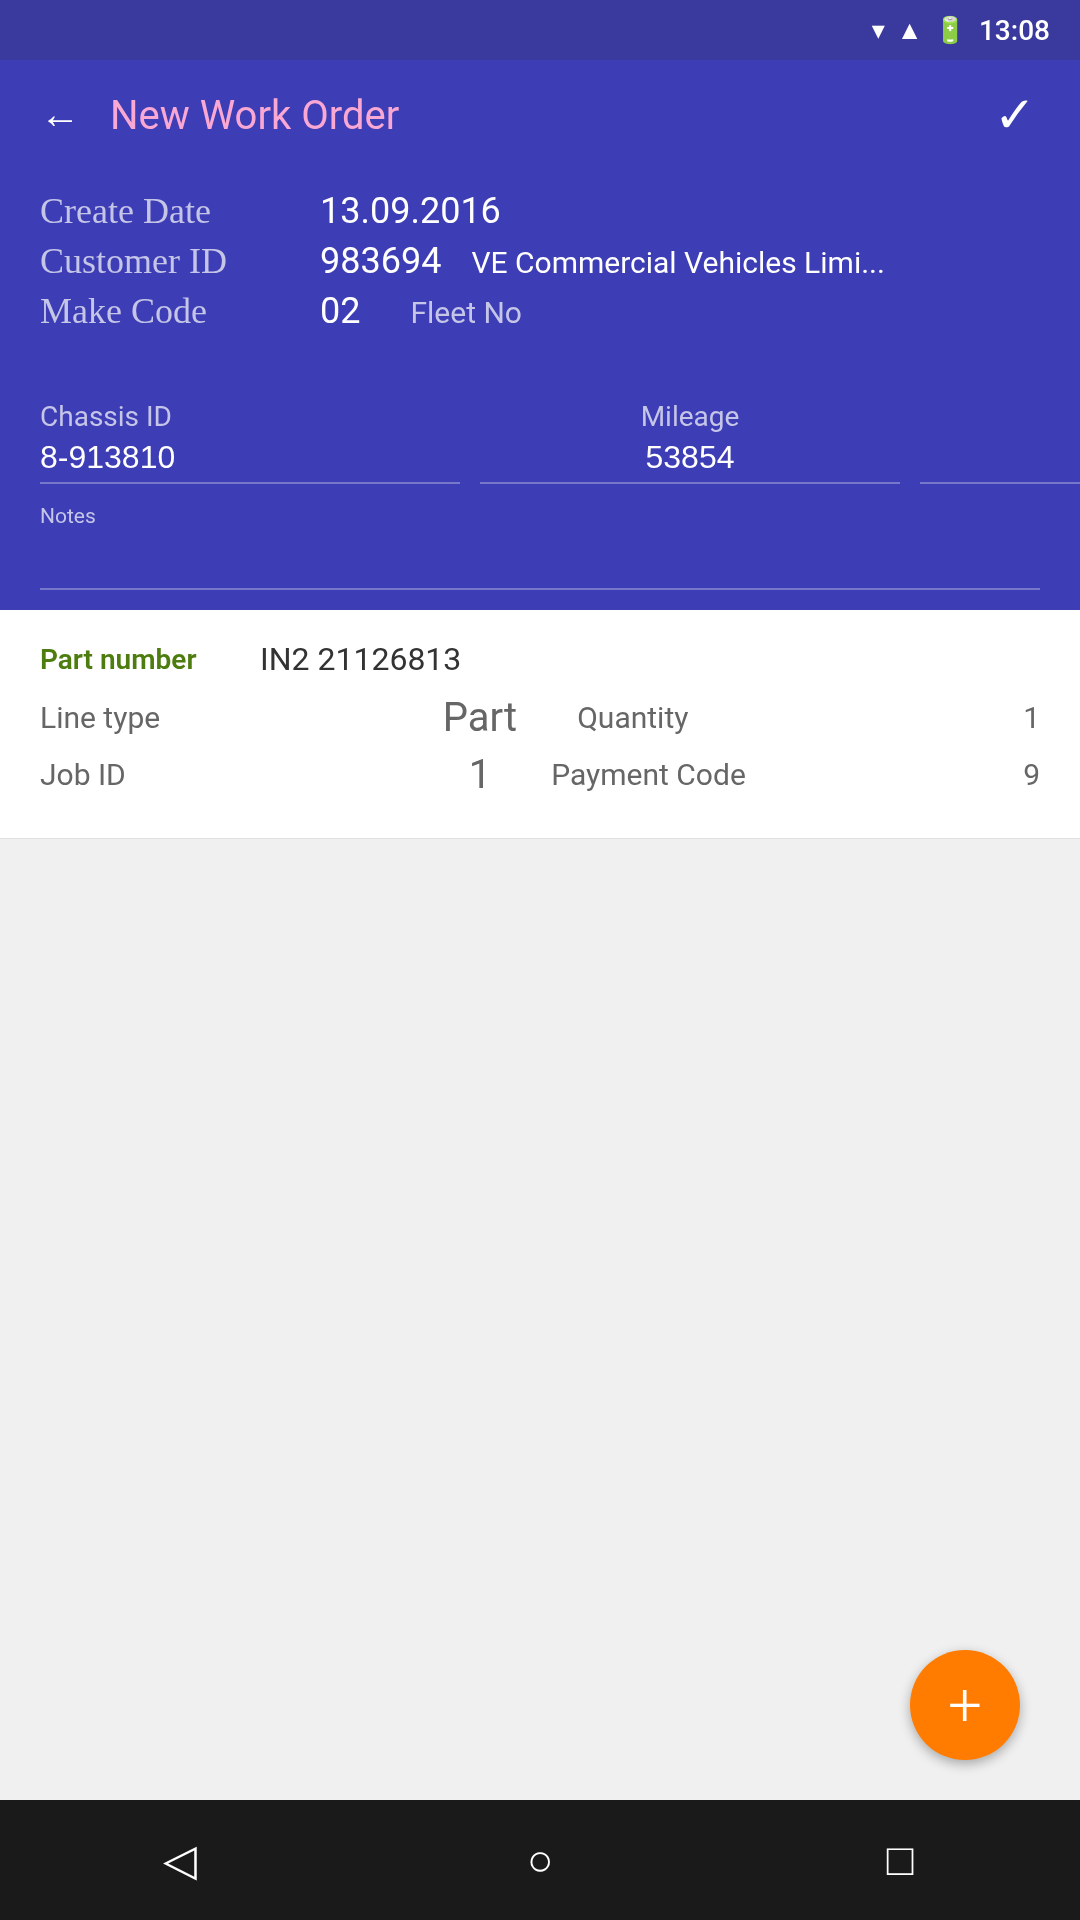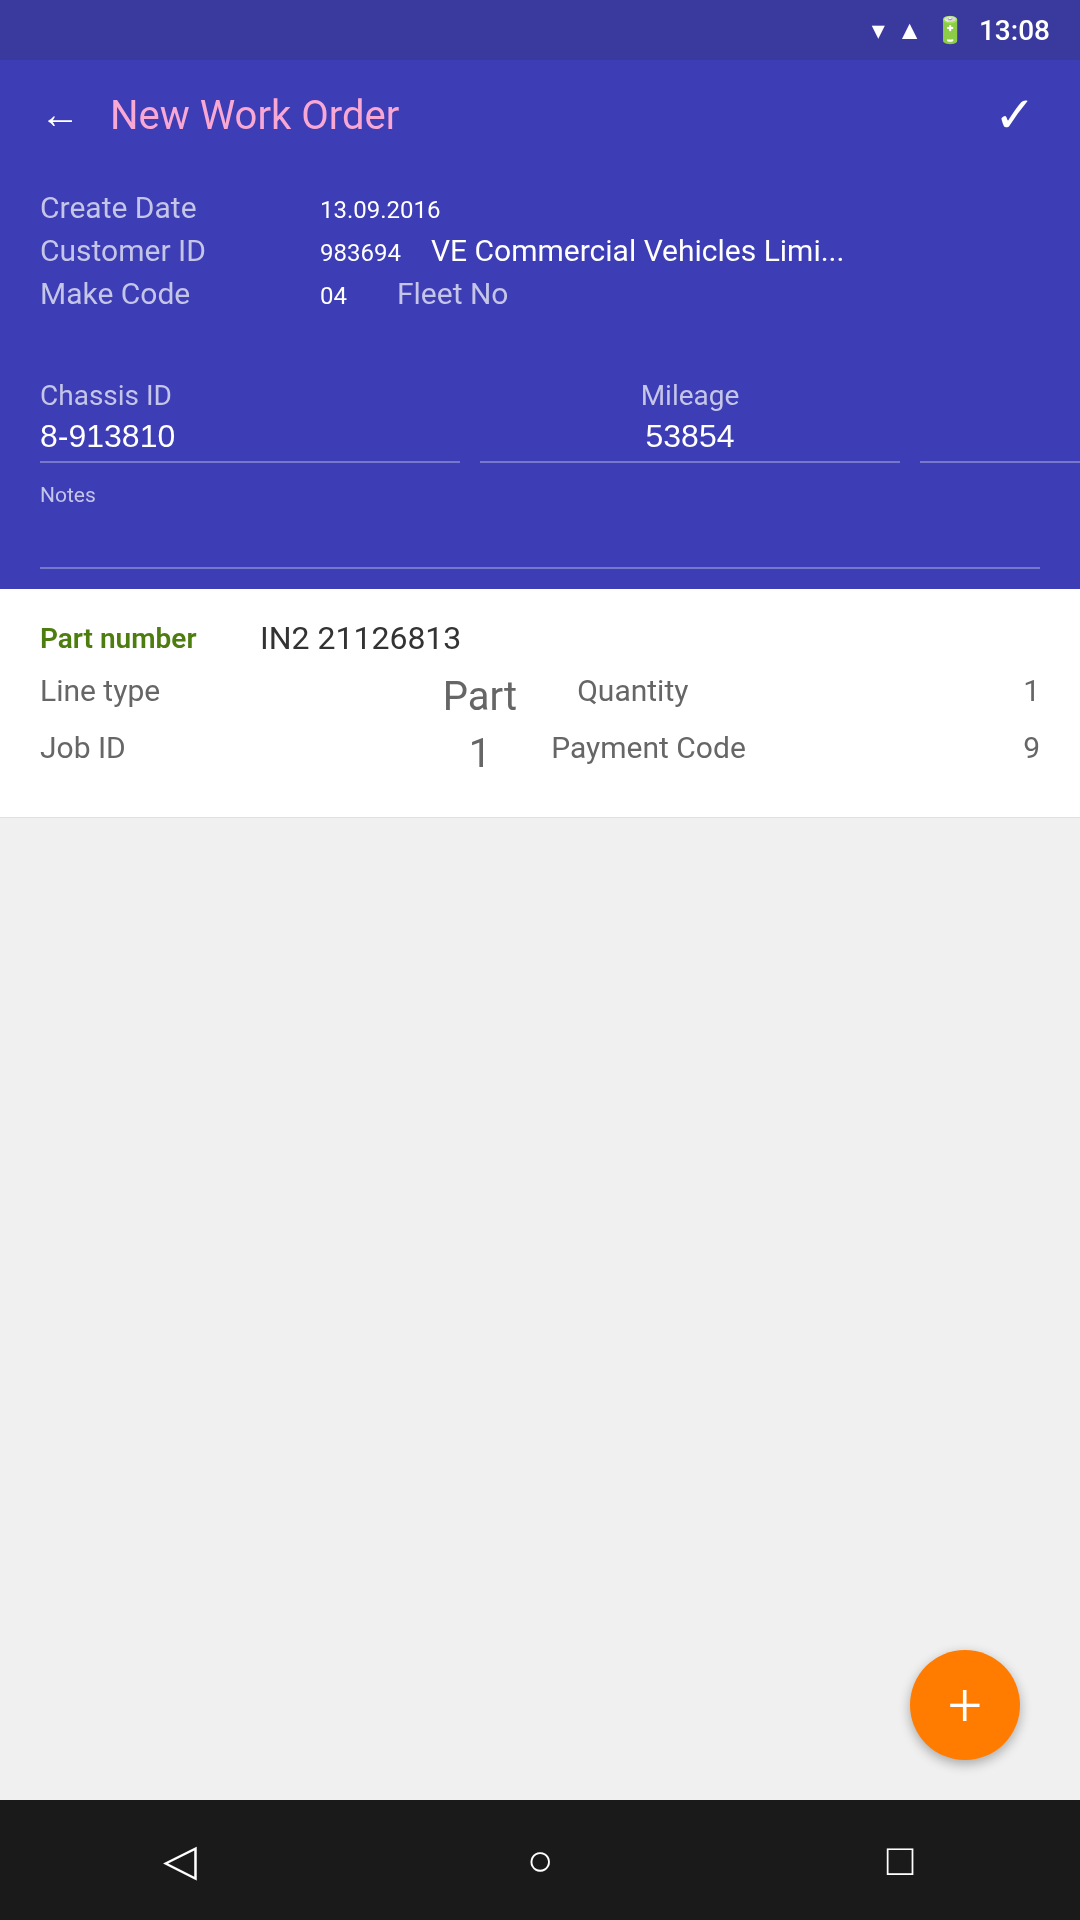--- a/index.html
+++ b/index.html
@@ -94,27 +94,28 @@
     }
 
     .info-row {
       display: flex;
       align-items: baseline;
       margin-bottom: 8px;
     }
 
     .info-label {
       color: #c5c5e8;
-      font-size: 30px;
+      font-size: 36px;
       min-width: 280px;
+      font-family: Liberation Serif, serif;
     }
 
     .info-value {
       color: white;
-      font-size: 24px;
+      font-size: 36px;
     }
 
     .info-value-secondary {
       color: white;
       font-size: 30px;
       margin-left: 30px;
     }
 
     .fleet-label {
       color: #c5c5e8;
@@ -245,21 +246,21 @@
       min-width: 220px;
     }
 
     .part-value {
       color: #333;
       font-size: 32px;
     }
 
     .part-detail-row {
       display: flex;
-      align-items: flex-start;
+      align-items: center;
       margin-bottom: 10px;
     }
 
     .detail-key {
       color: #666;
       font-size: 30px;
       flex: 1;
     }
 
     .detail-value-mid {
@@ -373,21 +374,21 @@
     <span class="info-label">Create Date</span>
     <span class="info-value">13.09.2016</span>
   </div>
   <div class="info-row">
     <span class="info-label">Customer ID</span>
     <span class="info-value">983694</span>
     <span class="info-value-secondary">VE Commercial Vehicles Limi...</span>
   </div>
   <div class="info-row">
     <span class="info-label">Make Code</span>
-    <span class="info-value">04</span>
+    <span class="info-value">02</span>
     <span class="fleet-label">Fleet No</span>
   </div>
 </div>
 
 <div class="fields-section">
   <div class="three-col">
     <div class="col">
       <span class="field-label">Chassis ID</span>
       <input class="field-input" type="text" value="8-913810" style="">
     </div>

